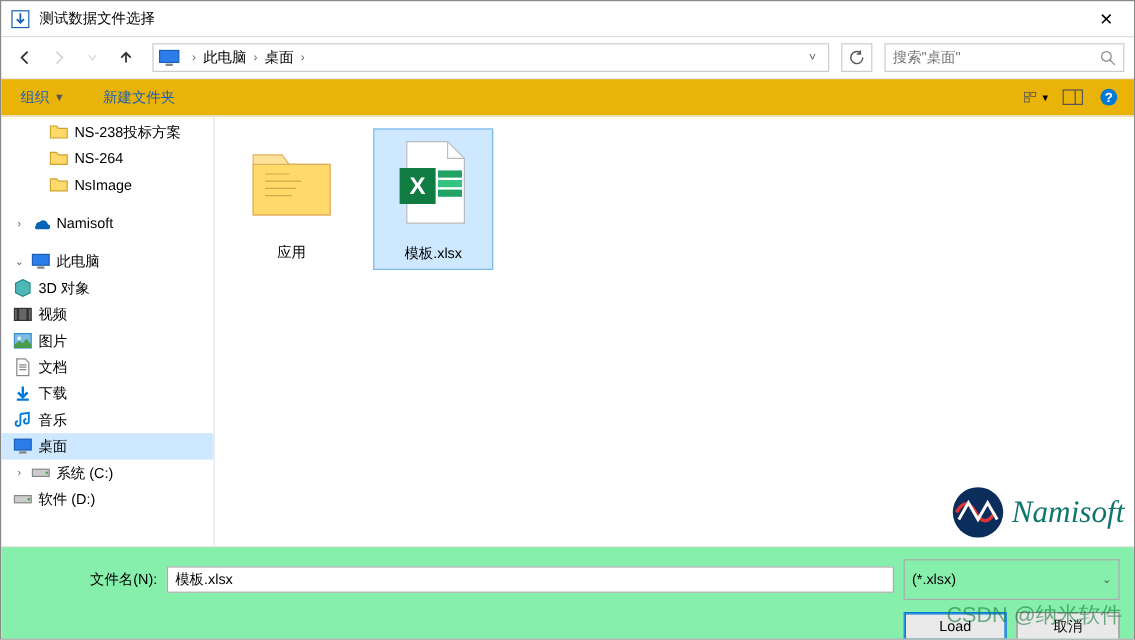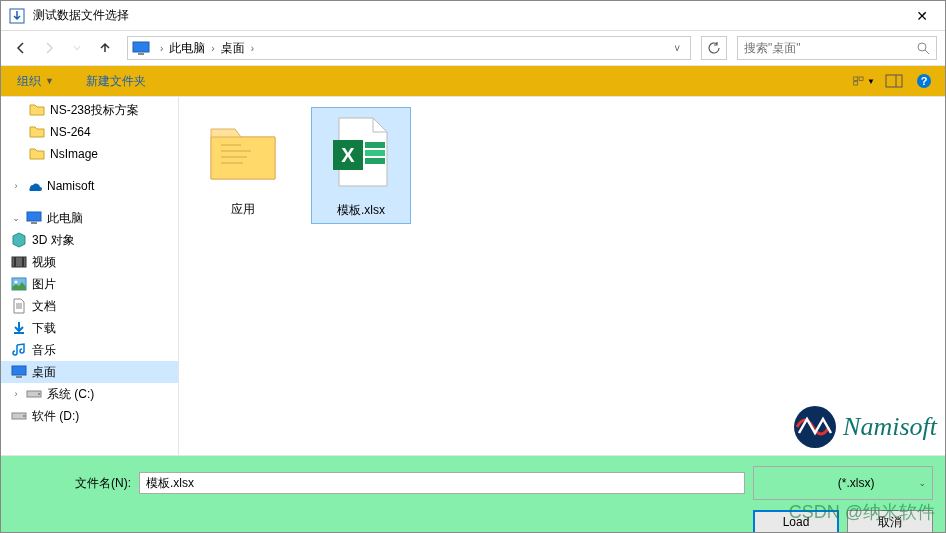--- a/index.html
+++ b/index.html
@@ -19,38 +19,38 @@
 .refresh-box { width: 26px; height: 24px; border: 1px solid #ccc; display: flex; align-items: center; justify-content: center; }
 .search-box { width: 200px; height: 24px; border: 1px solid #ccc; display: flex; align-items: center; padding: 0 6px; margin-left: 6px; }
 .search-box input { border: none; outline: none; font-size: 12px; flex: 1; color: #888; }
 .toolbar { height: 32px; border-top: 1px solid #e5e5e5; border-bottom: 1px solid #e5e5e5; display: flex; align-items: center; padding: 0 10px; background: #eab308; }
 .toolbar .tb-btn { font-size: 12px; color: #1a5fb4; padding: 2px 6px; display: flex; align-items: center; gap: 4px; cursor: pointer; }
 .toolbar .spacer { flex: 1; }
 .toolbar .view-ico { width: 22px; height: 20px; margin-left: 8px; display: flex; align-items: center; justify-content: center; cursor: pointer; }
 .mainrow { display: flex; height: 358px; }
 .sidebar { width: 178px; border-right: 1px solid #e5e5e5; overflow: hidden; font-size: 12px; padding-top: 2px; }
 .tree-item { display: flex; align-items: center; height: 22px; padding-left: 10px; cursor: pointer; gap: 5px; }
-.tree-item.l1 { padding-left: 28px; }
+.tree-item.l1 { padding-left: 40px; }
 .tree-item.l2 { }
 .tree-item.sel { background: #cde8ff; }
 .tree-item .ticon { width: 16px; height: 16px; flex-shrink: 0; }
 .tree-item .exp { width: 10px; font-size: 9px; color: #666; text-align: center; }
 .content { flex: 1; padding: 10px 14px; display: flex; gap: 18px; align-items: flex-start; position: relative; }
 .file-item { width: 100px; text-align: center; cursor: pointer; padding: 4px; }
 .file-item.sel { background: #cde8ff; border: 1px solid #7ab7e8; }
 .file-item .fi-icon { width: 80px; height: 80px; margin: 0 auto 6px; }
 .file-item .fi-label { font-size: 12px; word-break: break-all; }
 .watermark { position: absolute; right: 8px; bottom: 6px; display: flex; align-items: center; gap: 6px; }
 .watermark .logo-circ { width: 44px; height: 44px; }
 .watermark .logo-txt { font-size: 26px; font-style: italic; font-family: Georgia, serif; color: #0f766e; }
 .footer { border-top: 1px solid #e5e5e5; padding: 10px 12px 12px; background: #86efac; }
 .footer-row { display: flex; align-items: center; gap: 8px; }
 .footer-label { font-size: 12px; width: 118px; text-align: right; }
 .filename-input { flex: 1; height: 22px; border: 1px solid #aaa; font-size: 12px; padding: 0 6px; }
-.filter-select { width: 180px; height: 22px; border: 1px solid #aaa; font-size: 12px; padding: 16px 6px; display: flex; align-items: center; justify-content: flex-end; gap: 44px; }
+.filter-select { width: 180px; height: 22px; border: 1px solid #aaa; font-size: 12px; padding: 16px 6px; display: flex; align-items: center; justify-content: space-between; }
 .btn-row { display: flex; gap: 8px; justify-content: flex-end; margin-top: 10px; }
 .btn { width: 86px; height: 24px; font-size: 12px; border: 1px solid #888; background: #e9e9e9; cursor: pointer; display: flex; align-items: center; justify-content: center; }
 .btn.primary { border: 1px solid #0078d7; box-shadow: inset 0 0 0 1px #0078d7; }
 .sub-watermark { position: absolute; right: 10px; bottom: 8px; font-size: 18px; color: #15803d; opacity: 0.6; }
 </style>
 </head>
 <body>
 
 <div class="titlebar">
   <svg class="icon" viewBox="0 0 16 16">

